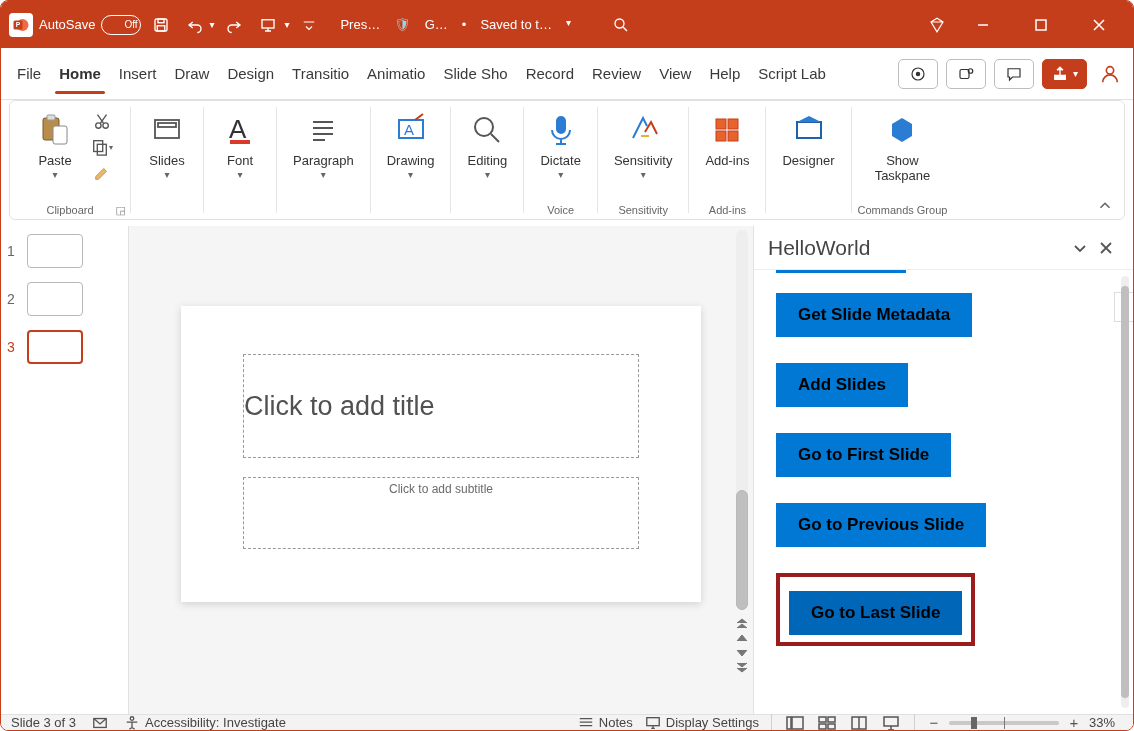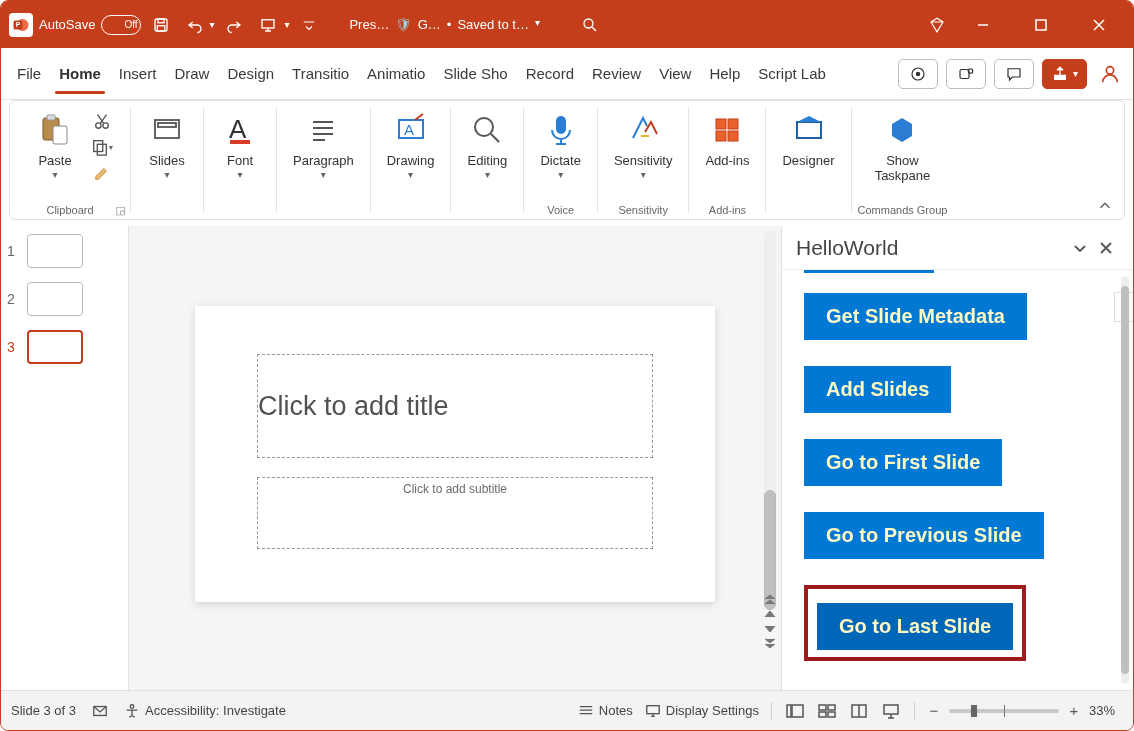--- a/index.html
+++ b/index.html
@@ -7,21 +7,21 @@
 .window { width: 1134px; height: 731px; display: flex; flex-direction: column; border: 1px solid #c43e1c; border-radius: 8px; overflow: hidden; background: #fff;}
 .titlebar { height: 47px; background: #c43e1c; color: #fff; display: flex; align-items: center; padding: 0 8px; gap: 6px; }
 .titlebar .app-icon { width: 24px; height: 24px; background: #fff; border-radius: 4px; display:flex;align-items:center;justify-content:center;}
 .titlebar .app-icon svg{width:18px;height:18px;}
 .autosave { display:flex; align-items:center; gap:6px; font-size:13px; }
 .toggle { width:40px; height:20px; border:1.5px solid #fff; border-radius:10px; display:flex; align-items:center; padding:0 3px; gap:19px;}
 .toggle .knob{width:12px;height:12px;border-radius:50%;background:#fff;}
 .toggle .lbl{font-size:10px;color:#fff;}
 .tb-btn { width:28px; height:28px; display:flex;align-items:center;justify-content:center; color:#fff; border-radius:3px;}
 .tb-btn svg{width:18px;height:18px;stroke:#fff;fill:none;}
-.titlebar .docname{font-size:13px; display:flex;align-items:flex-start;gap:6px; margin-left:20px;}
+.titlebar .docname{font-size:13px; display:flex;align-items:flex-start;gap:14px; margin-left:11px;}
 .titlebar .shield{color:#98d5e0;}
 .titlebar .spacer{flex:1;}
 .winctl{width:52px;height:47px;display:flex;align-items:center;justify-content:center;}
 .winctl svg{width:14px;height:14px;stroke:#fff;fill:none;stroke-width:1.5;}
 .tabstrip{height:52px;background:#fff;display:flex;align-items:center;padding:0 8px;gap:2px;border-bottom:1px solid #e1e1e1;}
 .tab{padding:6px 8px;font-size:15px;color:#3a3a3a;border-radius:4px;white-space:nowrap;}
 .tab.active{font-weight:600;color:#333;position:relative;}
 .tab.active::after{content:"";position:absolute;left:4px;right:4px;bottom:-6px;height:3px;background:#c43e1c;border-radius:2px;}
 .tabstrip .right{margin-left:auto;display:flex;gap:8px;align-items:center;}
 .pillbtn{border:1px solid #bdbdbd;border-radius:5px;height:30px;min-width:40px;display:flex;align-items:center;justify-content:center;padding:0 8px;}
@@ -58,37 +58,37 @@
 .ph{position:absolute;border:1px dashed #999;}
 .ph.title{left:62px;right:62px;top:48px;height:104px;display:flex;align-items:center;}
 .ph.title .txt{font-size:27px;color:#515151;}
 .ph.sub{left:62px;right:62px;top:171px;height:72px;display:flex;align-items:flex-start;justify-content:center;padding-top:4px;}
 .ph.sub .txt{font-size:12px;color:#6a6a6a;}
 .canvas-scroll{position:absolute;right:2px;top:4px;width:18px;bottom:40px;}
 .canvas-scroll .track{position:absolute;top:0;bottom:80px;right:3px;width:12px;background:#eee;border-radius:6px;}
 .canvas-scroll .thumb{position:absolute;top:260px;height:120px;right:3px;width:12px;background:#bfbfbf;border-radius:6px;}
 .canvas-scroll .arrows{position:absolute;bottom:0;right:0;width:18px;display:flex;flex-direction:column;align-items:center;gap:3px;}
 .canvas-scroll .arrows svg{width:14px;height:12px;stroke:#777;fill:#777;}
-.taskpane{width:352px;background:#fff;border-left:1px solid #e1e1e1;display:flex;flex-direction:column;}
+.taskpane{width:380px;background:#fff;border-left:1px solid #e1e1e1;display:flex;flex-direction:column;}
 .tp-header{height:44px;display:flex;align-items:center;padding:0 14px;border-bottom:1px solid #eee;}
 .tp-header .title{font-size:21px;color:#444;flex:1;}
 .tp-header .hbtn{width:26px;height:26px;display:flex;align-items:center;justify-content:center;color:#555;}
 .tp-header .hbtn svg{width:16px;height:16px;stroke:#555;fill:none;stroke-width:1.8;}
 .tp-body{flex:1;display:flex;position:relative;}
 .tp-scrollarea{flex:1;overflow:hidden;padding:20px 16px 10px 22px;}
-.tp-btn{background:#0078d4;color:#fef9c3;font-size:20px;font-weight:600;padding:12px 22px;border:none;margin-bottom:26px;display:inline-block;}
+.tp-btn{background:#0078d4;color:#000000;font-size:17px;font-weight:600;padding:12px 22px;border:none;margin-bottom:26px;display:inline-block;}
 .tp-btn-wrap{display:block;}
 .tp-highlight{border:4px solid #9b1c1c;padding:6px 9px 7px 9px;display:inline-block;}
 .tp-highlight .tp-btn{margin-bottom:0;background:#0066b8;margin-top:8px;}
 .tp-vscroll{width:16px;display:flex;flex-direction:column;align-items:center;padding:6px 0;}
 .tp-vscroll .tr{flex:1;width:8px;background:#eee;border-radius:4px;position:relative;}
 .tp-vscroll .th{position:absolute;top:10px;bottom:10px;left:0;right:0;background:#bfbfbf;border-radius:4px;}
 .tp-sidearrow{position:absolute;top:22px;right:-1px;width:20px;height:30px;border:1px solid #ddd;border-right:none;background:#fff;display:flex;align-items:center;justify-content:center;}
 .tp-sidearrow svg{width:10px;height:10px;stroke:#555;fill:none;stroke-width:2;}
-.statusbar{height:40px;background:#f3f3f3;border-top:1px solid #e1e1e1;display:flex;align-items:center;padding:0 10px;font-size:13px;color:#444;gap:16px;}
+.statusbar{height:16px;background:#f3f3f3;border-top:1px solid #e1e1e1;display:flex;align-items:center;padding:0 10px;font-size:13px;color:#444;gap:16px;}
 .statusbar .sep2{width:1px;height:18px;background:#d0d0d0;}
 .statusbar .sitem{display:flex;align-items:center;gap:5px;}
 .statusbar .sitem svg{width:16px;height:16px;stroke:#555;fill:none;}
 .statusbar .right{margin-left:auto;display:flex;align-items:center;gap:12px;}
 .viewbtns{display:flex;gap:10px;}
 .viewbtns .vb{width:22px;height:18px;display:flex;align-items:center;justify-content:center;}
 .viewbtns .vb svg{width:18px;height:16px;stroke:#555;fill:none;}
 .zoom{display:flex;align-items:center;gap:8px;}
 .zoom .slider{width:110px;height:4px;background:#c8c8c8;position:relative;border-radius:2px;}
 .zoom .slider .tick{position:absolute;left:50%;top:-4px;width:1px;height:12px;background:#777;}

